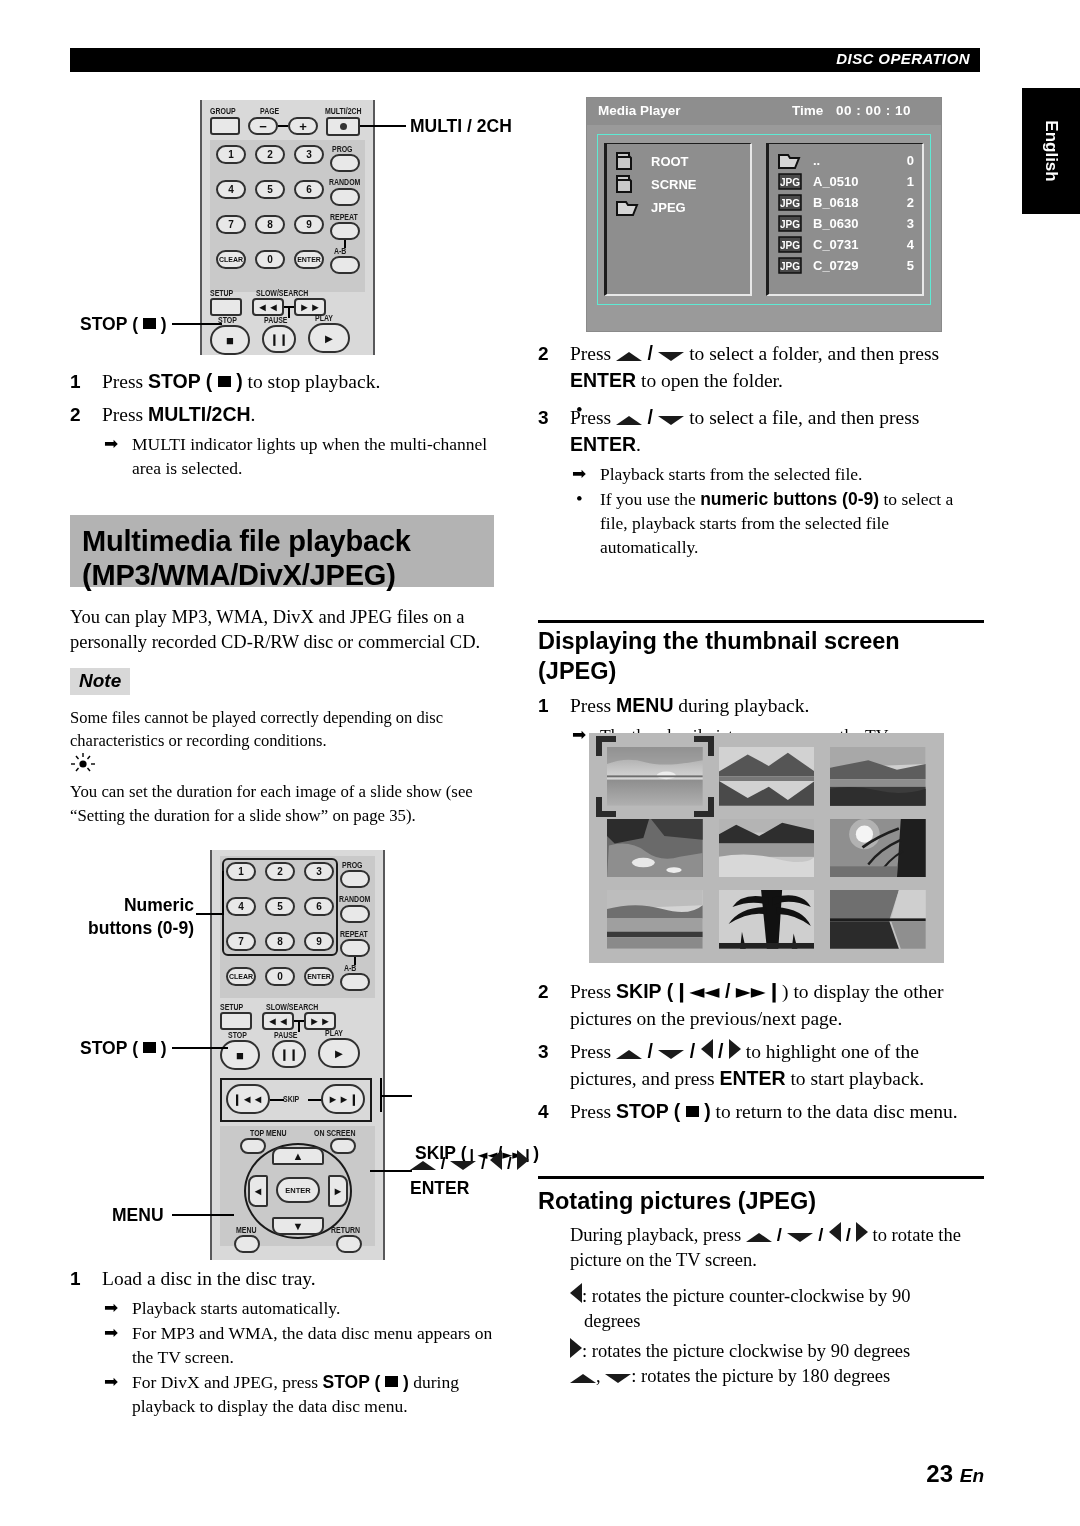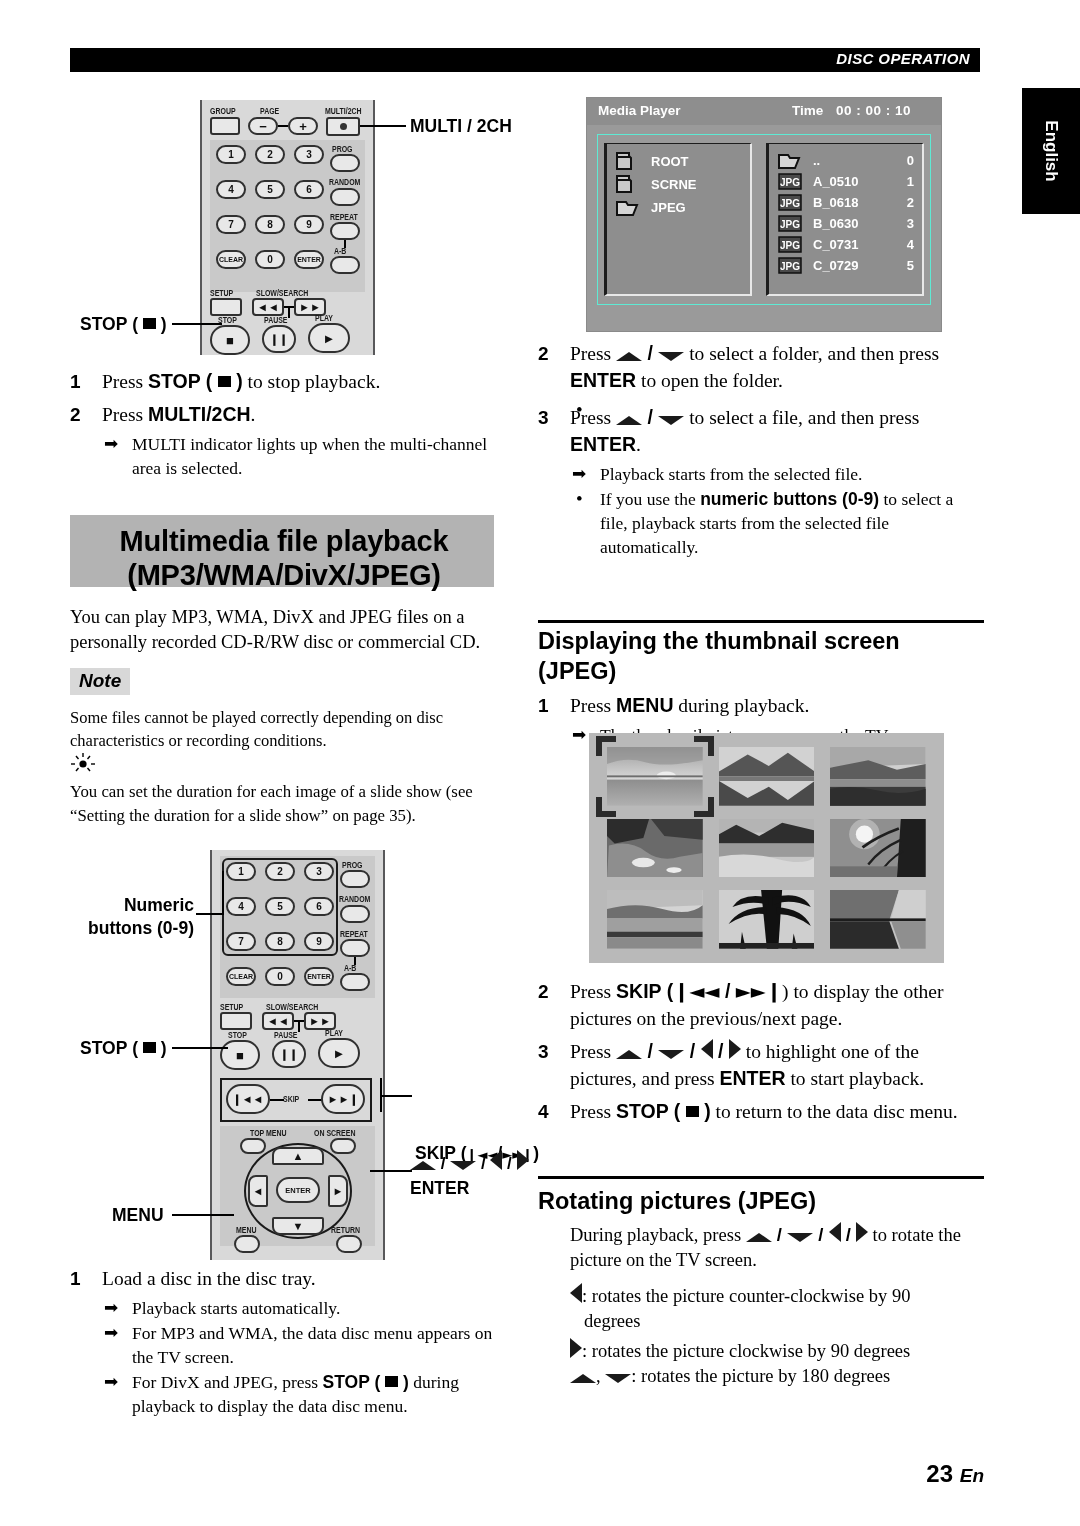--- a/index.html
+++ b/index.html
@@ -47,21 +47,21 @@
   }
   .sub{ position:relative; padding-left:30px; font-size:17.5px; line-height:24px; margin-top:1px;}
   .sub .mk{ position:absolute; left:2px; top:-1px; font-family:"DejaVu Sans", sans-serif; font-size:17px;}
   .sub .bullet{ position:absolute; left:6px; top:0px; font-size:19px;}
   .b{ font-family:"Liberation Sans", sans-serif; font-weight:bold; }
 
   
   .banner{
     background:#b3b3b3; padding:9px 8px 11px 12px;
     font-family:"Liberation Sans", sans-serif; font-weight:bold;
-    font-size:29px; line-height:34px; letter-spacing:-.2px;text-align:center;
+    font-size:29px; line-height:34px; letter-spacing:-.2px;
   }
   .note-badge{
     display:inline-block; background:#d8d8d8; padding:2px 9px 3px 9px;
     font-family:"Liberation Sans", sans-serif; font-weight:bold; font-style:italic;
     font-size:19px;
   }
   .rule{ border-top:3px solid #000; }
   .h2{
     font-family:"Liberation Sans", sans-serif; font-weight:bold;
     font-size:23.5px; line-height:30px; margin-top:6px;

